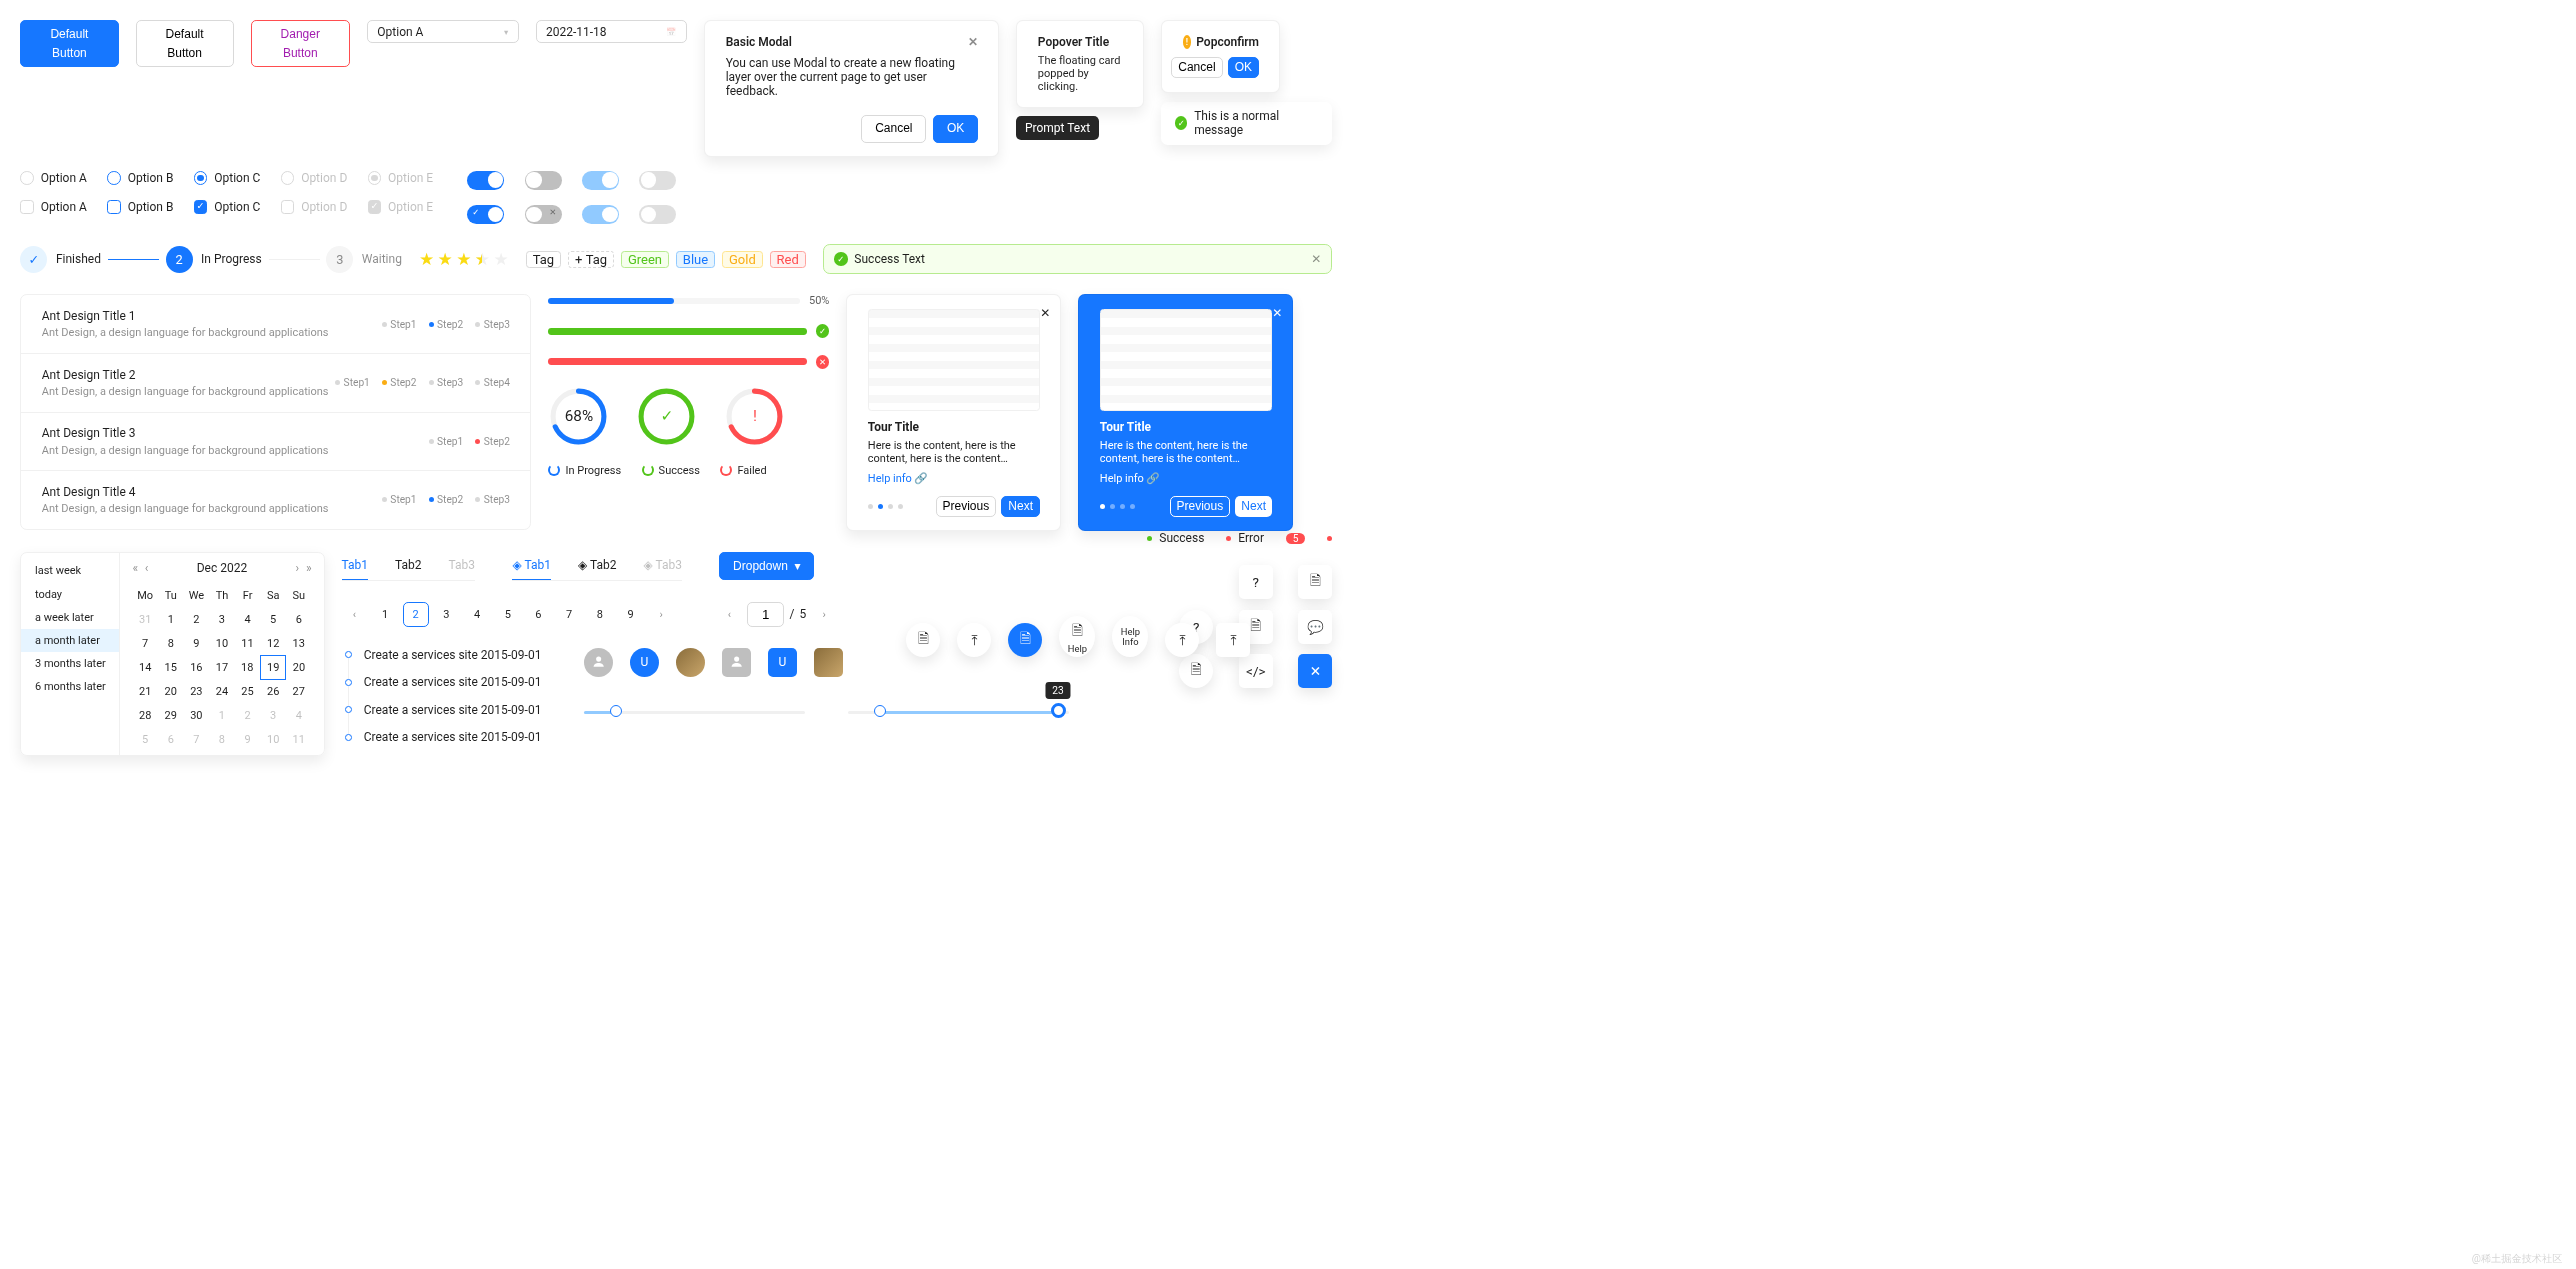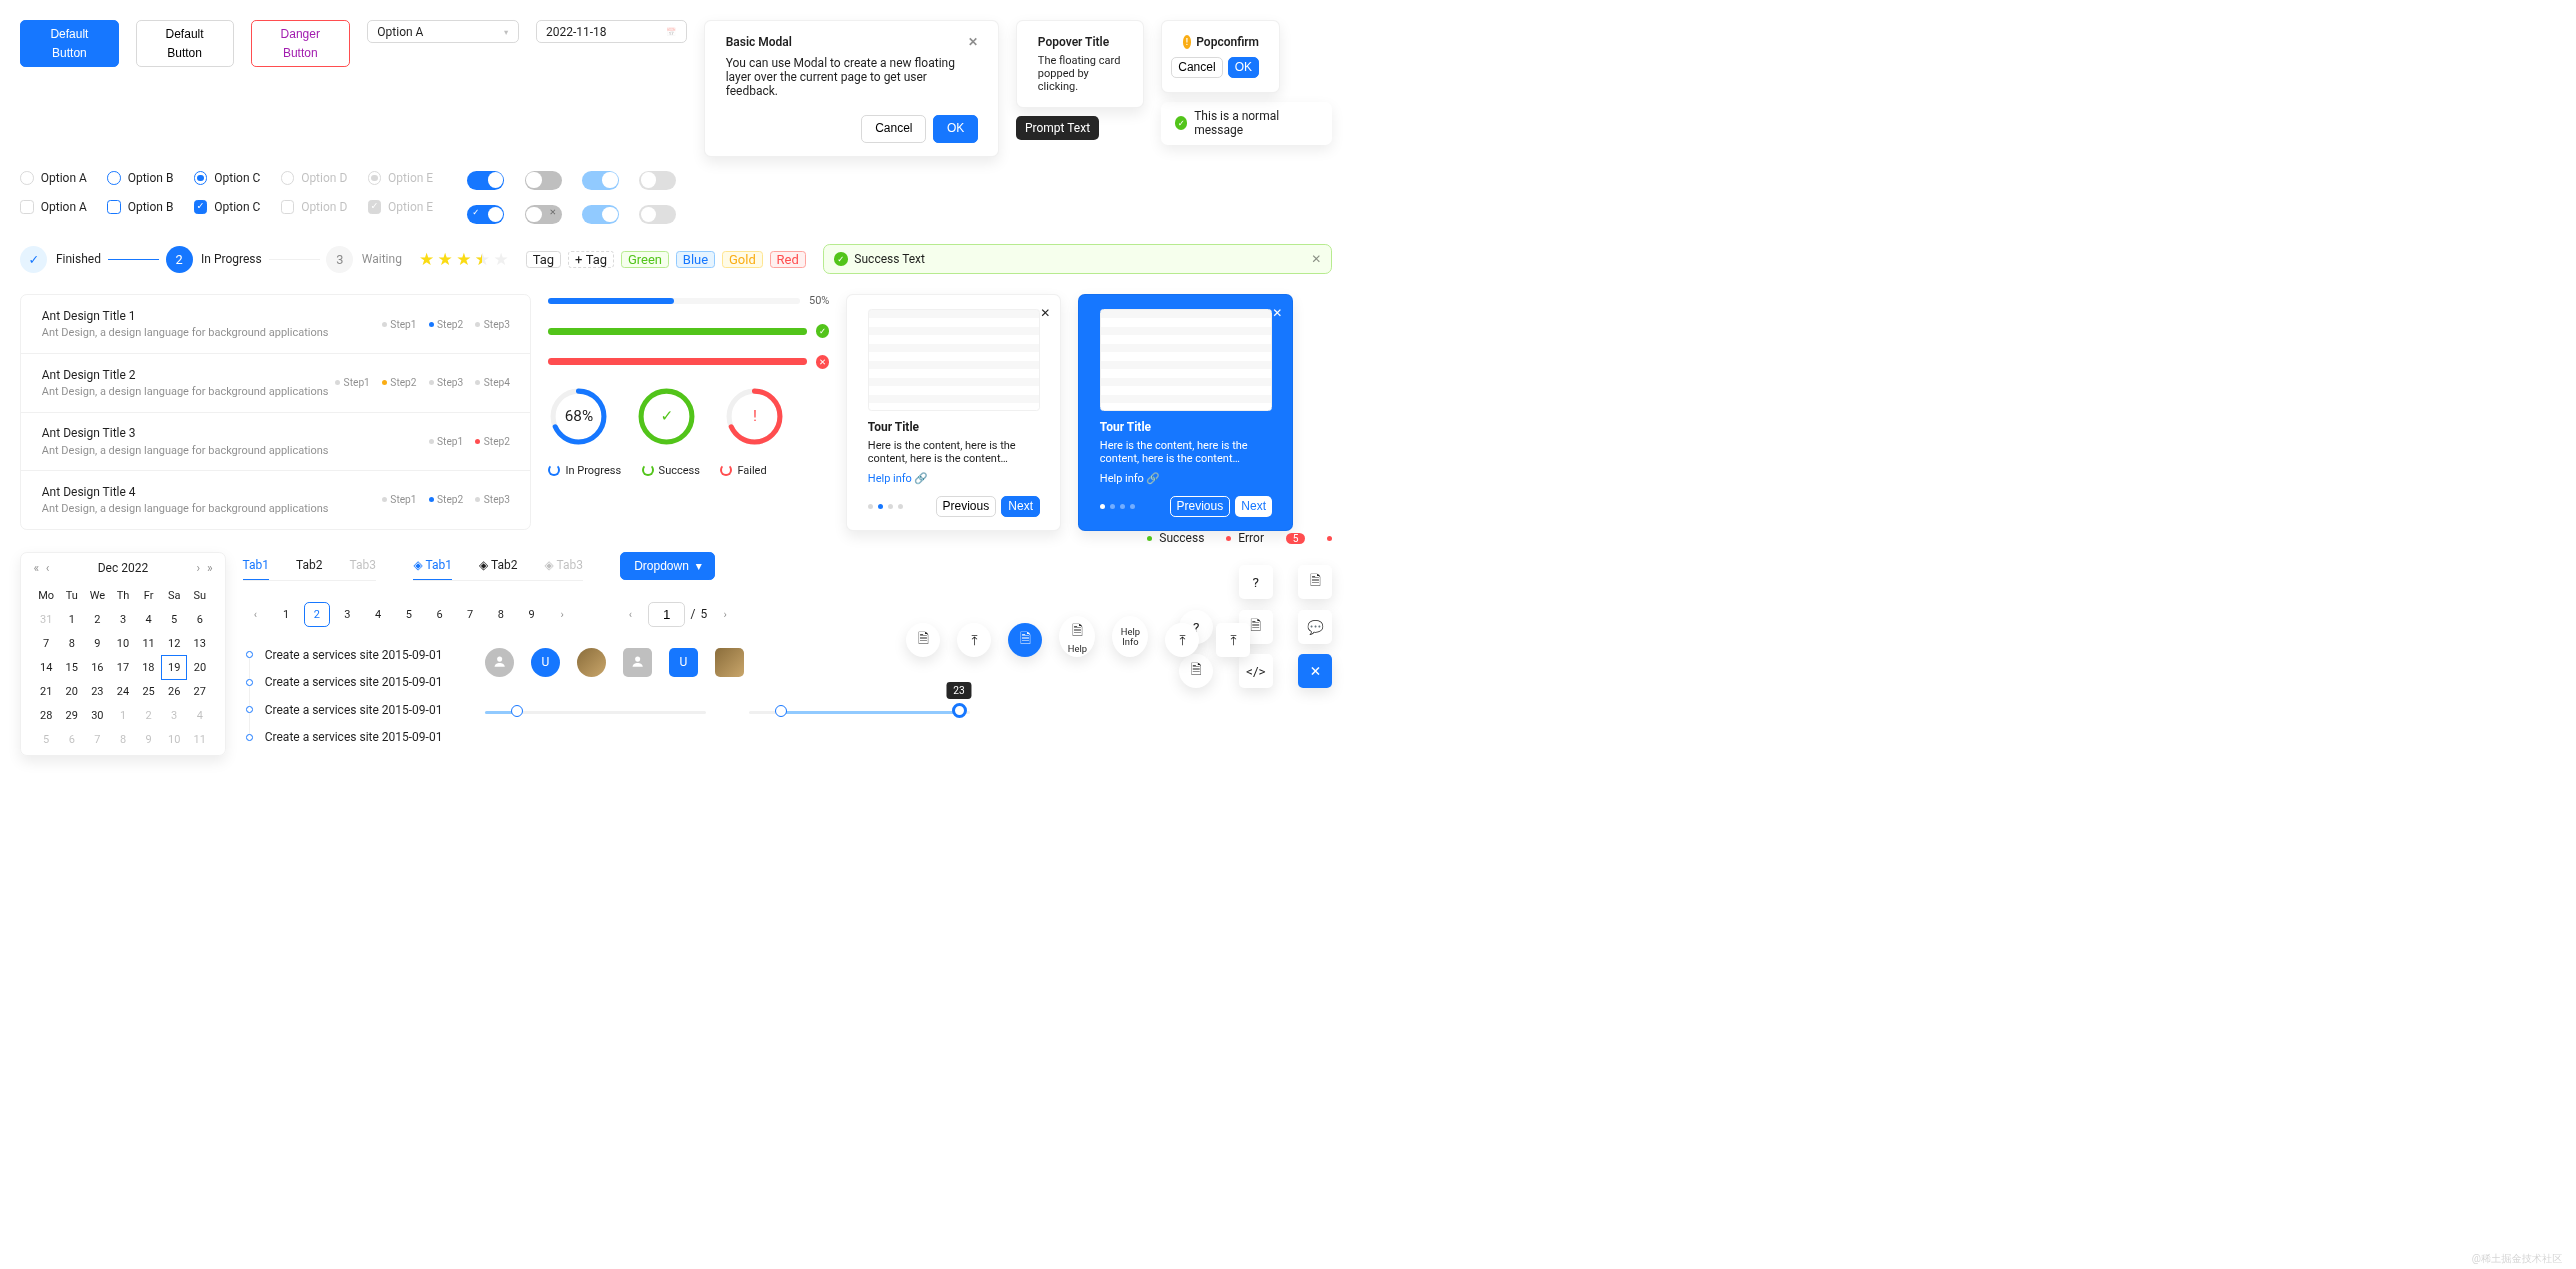--- a/index.html
+++ b/index.html
@@ -483,20 +483,28 @@
       <div style="display:flex;gap:5.1px;">
         <button class="btn btn-small btn-ghost">Previous</button>
         <button class="btn btn-small">Next</button>
       </div>
     </div>
   </div>
 </div>
 
 <div class="row">
   <div class="cal-wrap">
+    <div class="cal-side" id="cal-ranges">
+          <div class="">last week</div>
+          <div class="">today</div>
+          <div class="">a week later</div>
+          <div class="sel">a month later</div>
+          <div class="">3 months later</div>
+          <div class="">6 months later</div>
+        </div>
     <div class="cal">
       <div class="cal-h">
         <div class="nav">
               <span>«</span>
               <span>‹</span>
             </div>
         <span>Dec   2022</span>
         <div class="nav">
               <span>›</span>
               <span>»</span>

